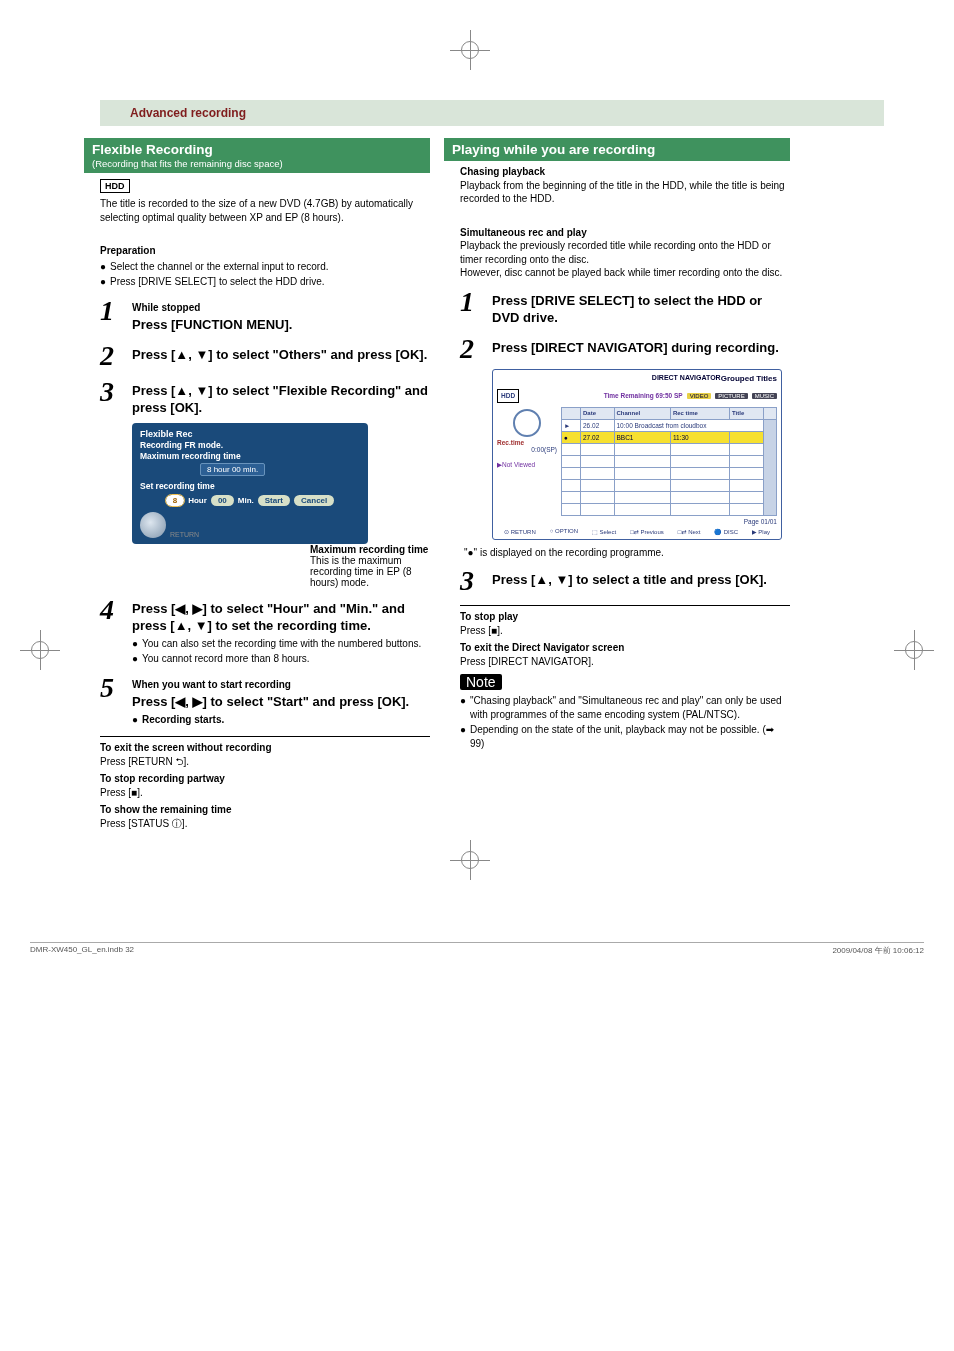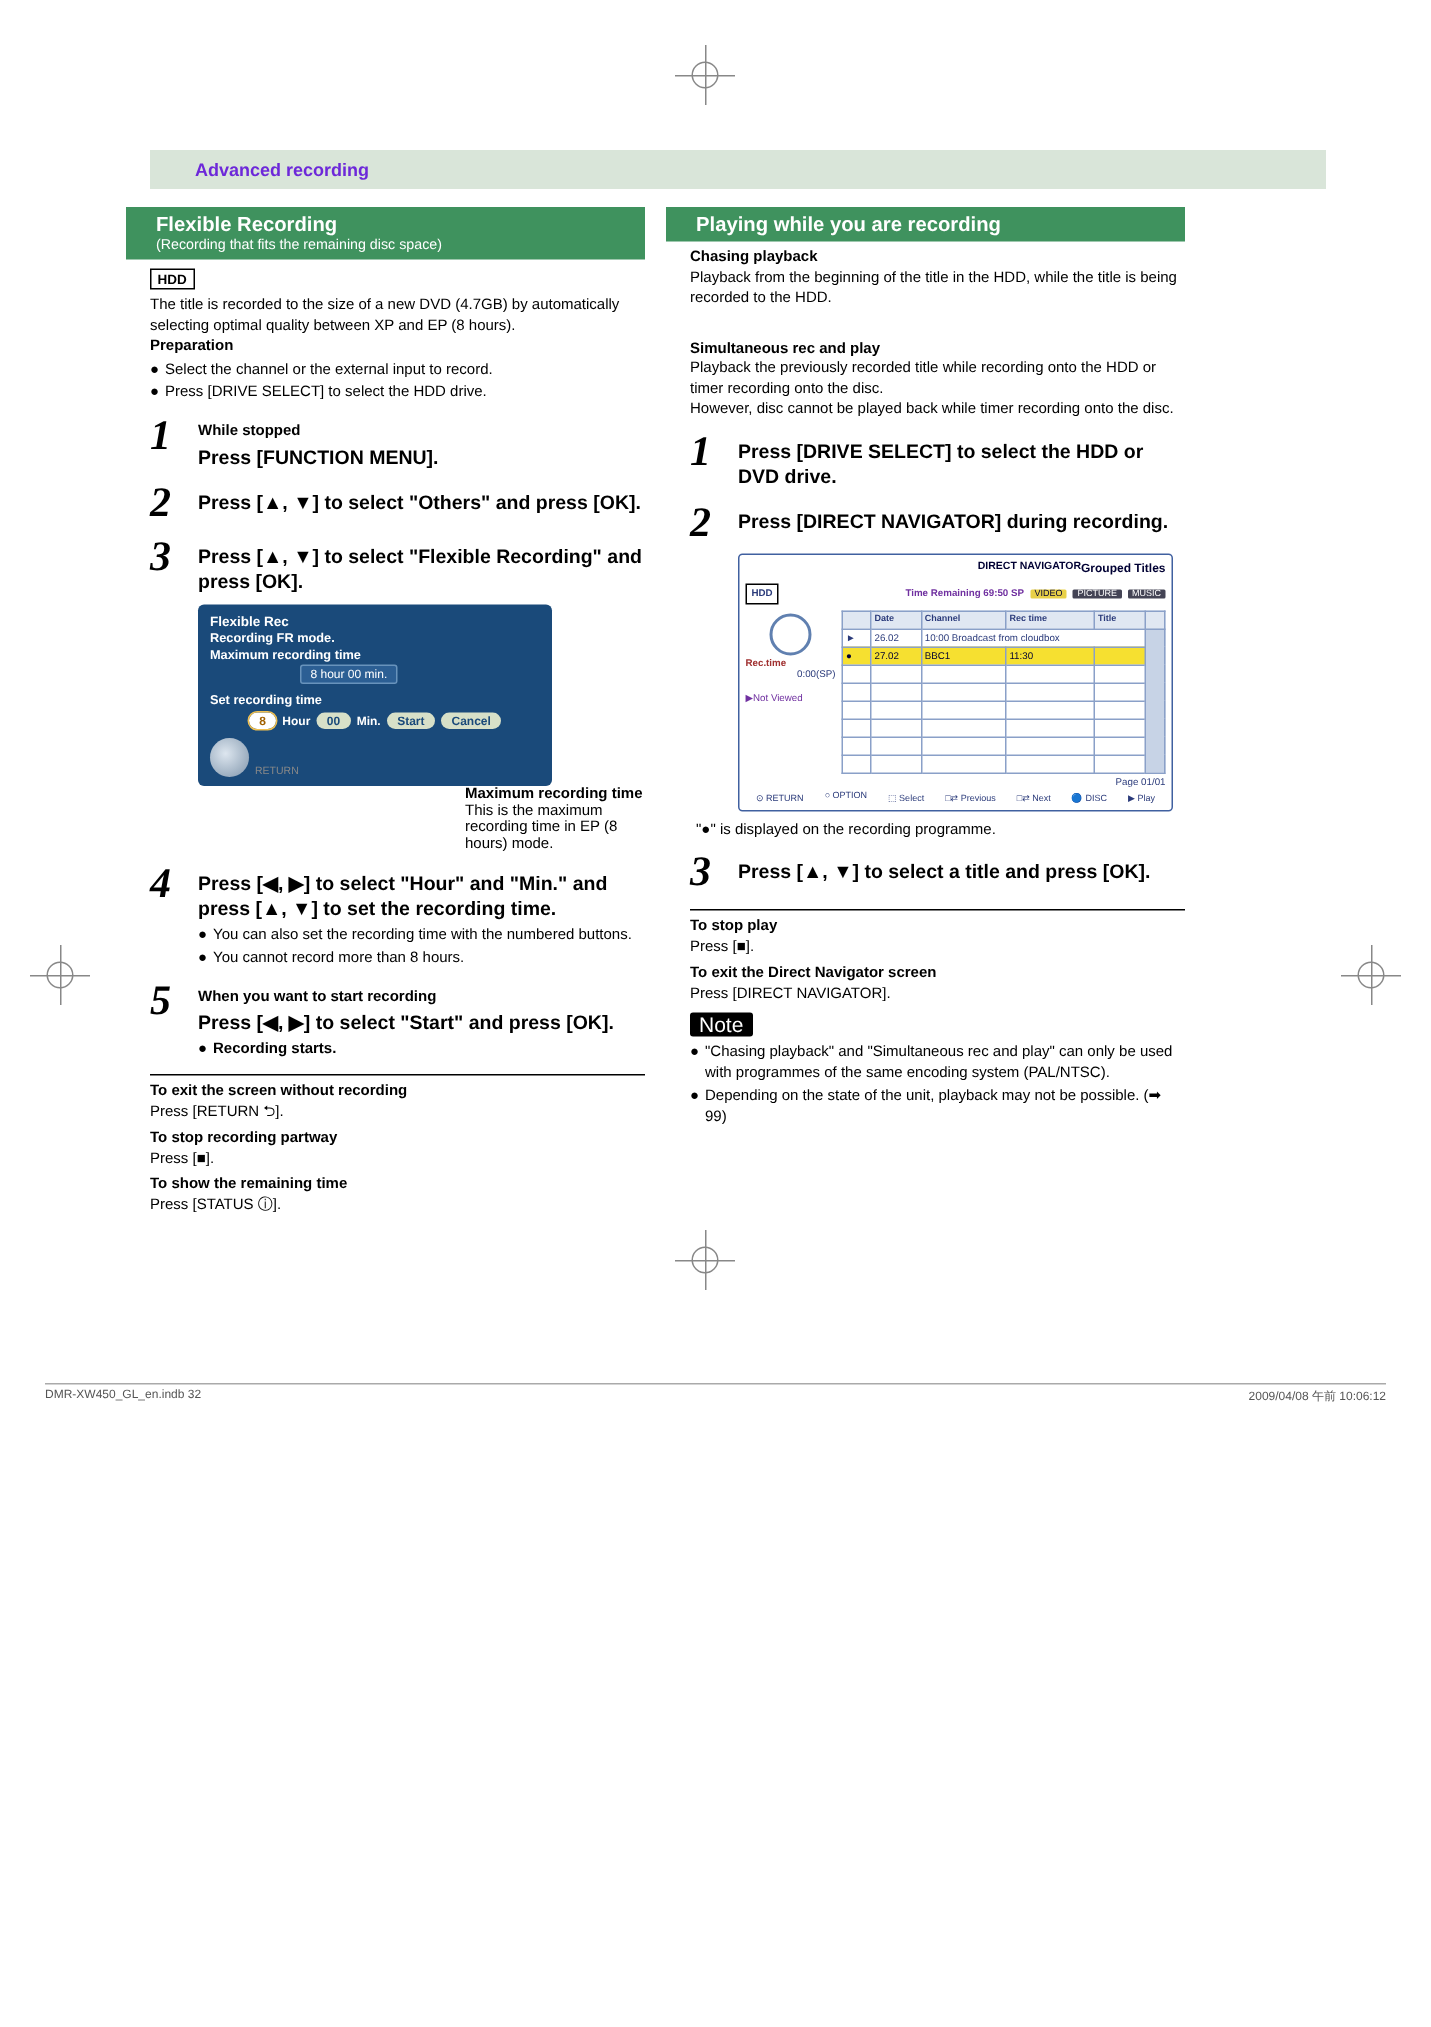--- a/index.html
+++ b/index.html
@@ -12,32 +12,32 @@
   }
   .page {
     padding: 100px 70px 60px 100px;
     position: relative;
   }
   .section-header-bar {
     background: #d9e5d9;
     padding: 6px 30px 6px 30px;
     font-weight: bold;
     font-size: 12px;
-    color: #6d28d9;
+    color: #7f1d1d;
     margin-bottom: 12px;
   }
   .columns {
     display: flex;
     gap: 30px;
   }
   .col { width: 330px; }
   .feature-title-bar {
     background: #3f925e;
     color: #fff;
-    padding: 4px 8px 4px 20px;
+    padding: 4px 8px 4px 8px;
     margin-left: -16px;
     margin-bottom: 2px;
     font-size: 13.5px;
     font-weight: bold;
   }
   .feature-subtitle {
     color: #fff;
     font-size: 9.5px;
     font-weight: normal;
     display: block;
@@ -183,21 +183,21 @@
 
   <div class="columns">
 
     <div class="col">
       <div class="feature-title-bar">
         <span>Flexible Recording</span>
         <span class="feature-subtitle">(Recording that fits the remaining disc space)</span>
       </div>
       <span class="tag">HDD</span>
       <div class="body-text">The title is recorded to the size of a new DVD (4.7GB) by automatically selecting optimal quality between XP and EP (8 hours).</div>
-      <div class="body-text bold" style="margin-top:0;">Preparation</div>
+      <div class="body-text bold" style="margin-top:20px;">Preparation</div>
       <div class="body-text bullet-row">
           <span class="dot">●</span>
           <span>Select the channel or the external input to record.</span>
         </div>
       <div class="body-text bullet-row">
           <span class="dot">●</span>
           <span>Press [DRIVE SELECT] to select the HDD drive.</span>
         </div>
 
       <div class="step">

